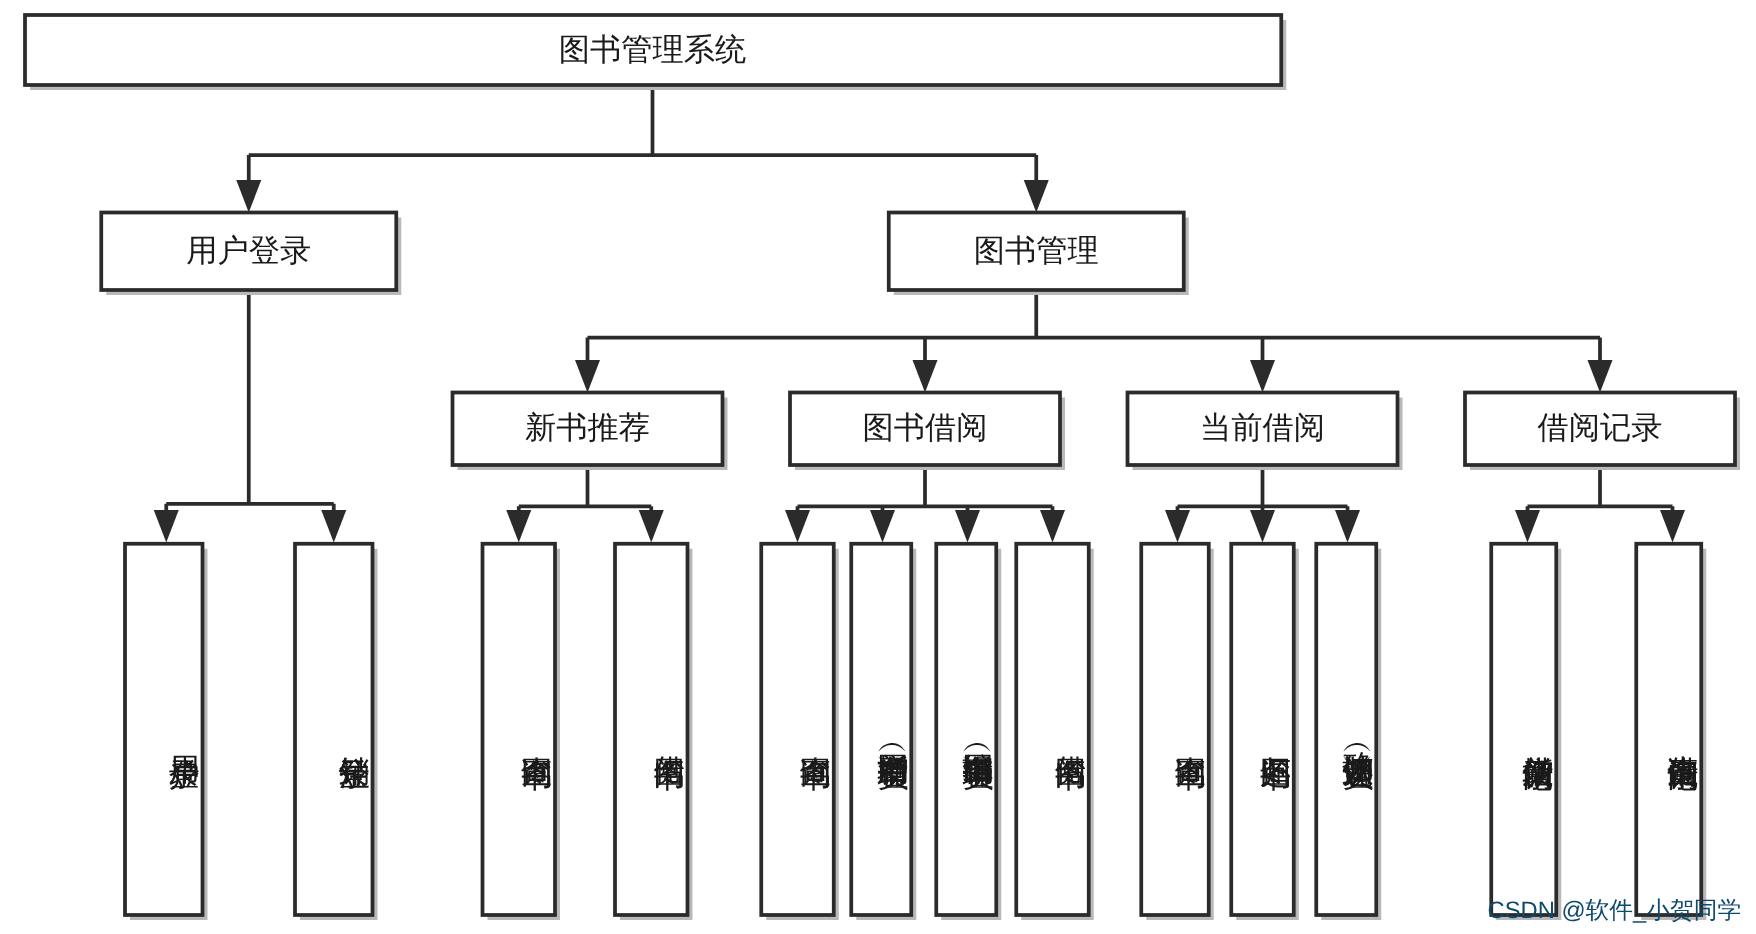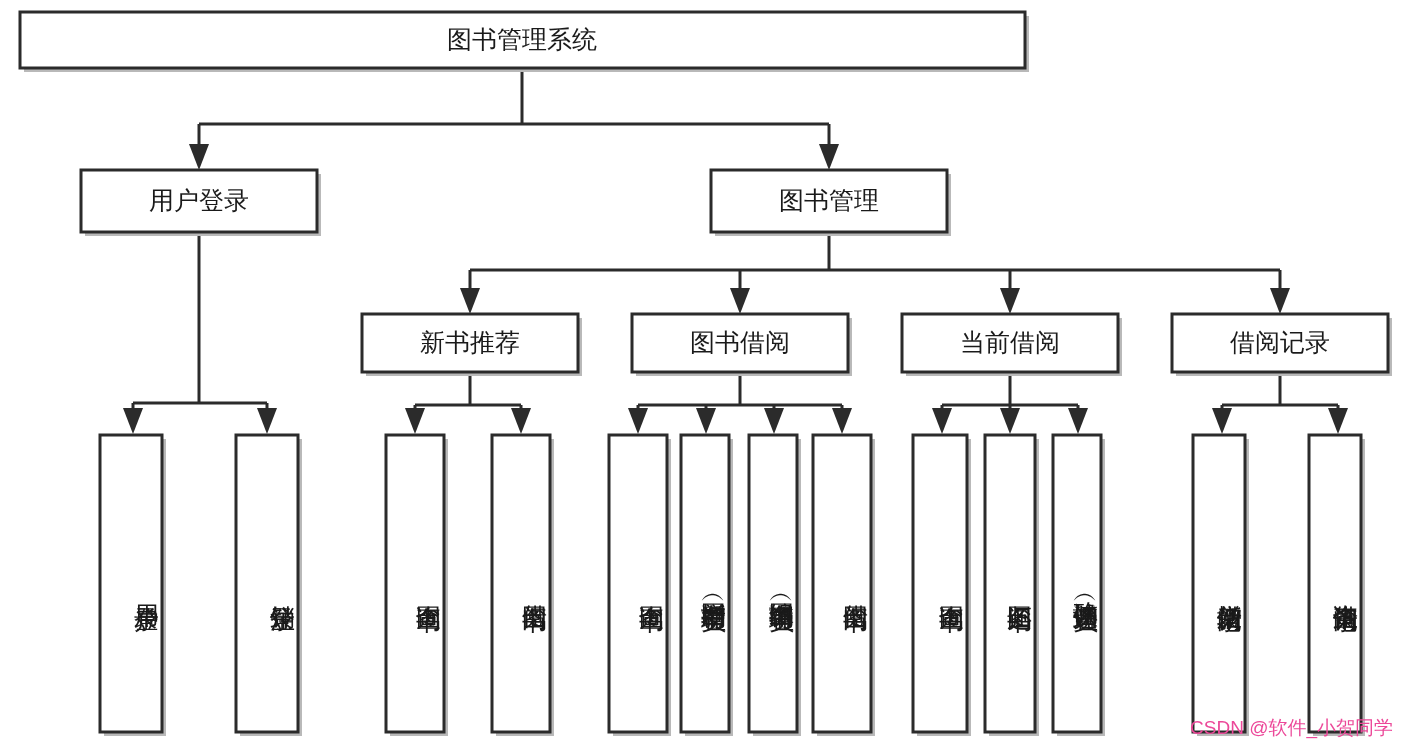--- a/index.html
+++ b/index.html
@@ -65,21 +65,21 @@
     box-sizing: border-box;
     padding-top: 6px;
     overflow: hidden;
   }
   .watermark {
     position: absolute;
     right: 12px;
     bottom: 6px;
     font-family: "Liberation Sans", "DejaVu Sans", sans-serif;
     font-size: 19px;
-    color: #ec4899;
+    color: #0c4a6e;
     white-space: nowrap;
     pointer-events: none;
     user-select: none;
   }
 </style>
 </head>
 <body>
 
 <svg id="diagram" viewBox="0 0 1405 747" xmlns="http://www.w3.org/2000/svg">
 

